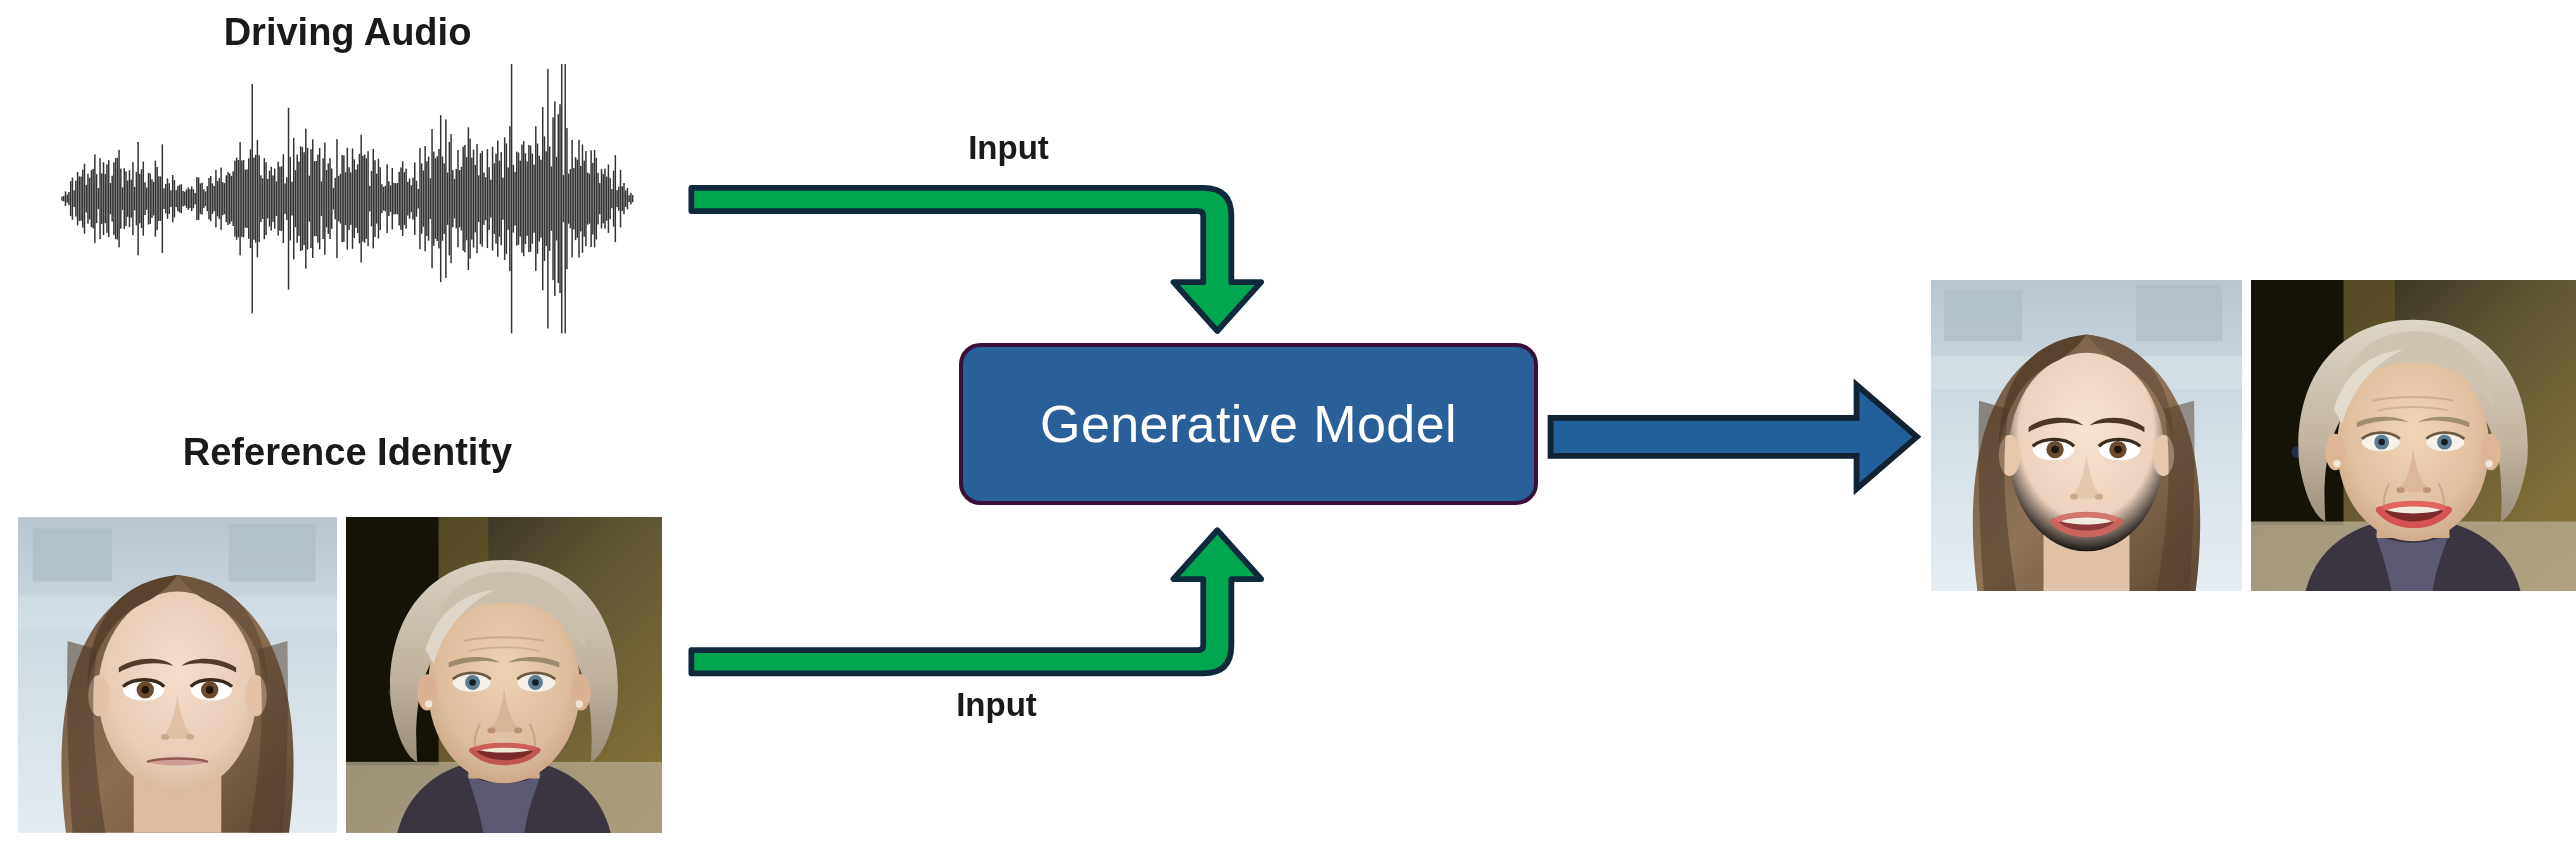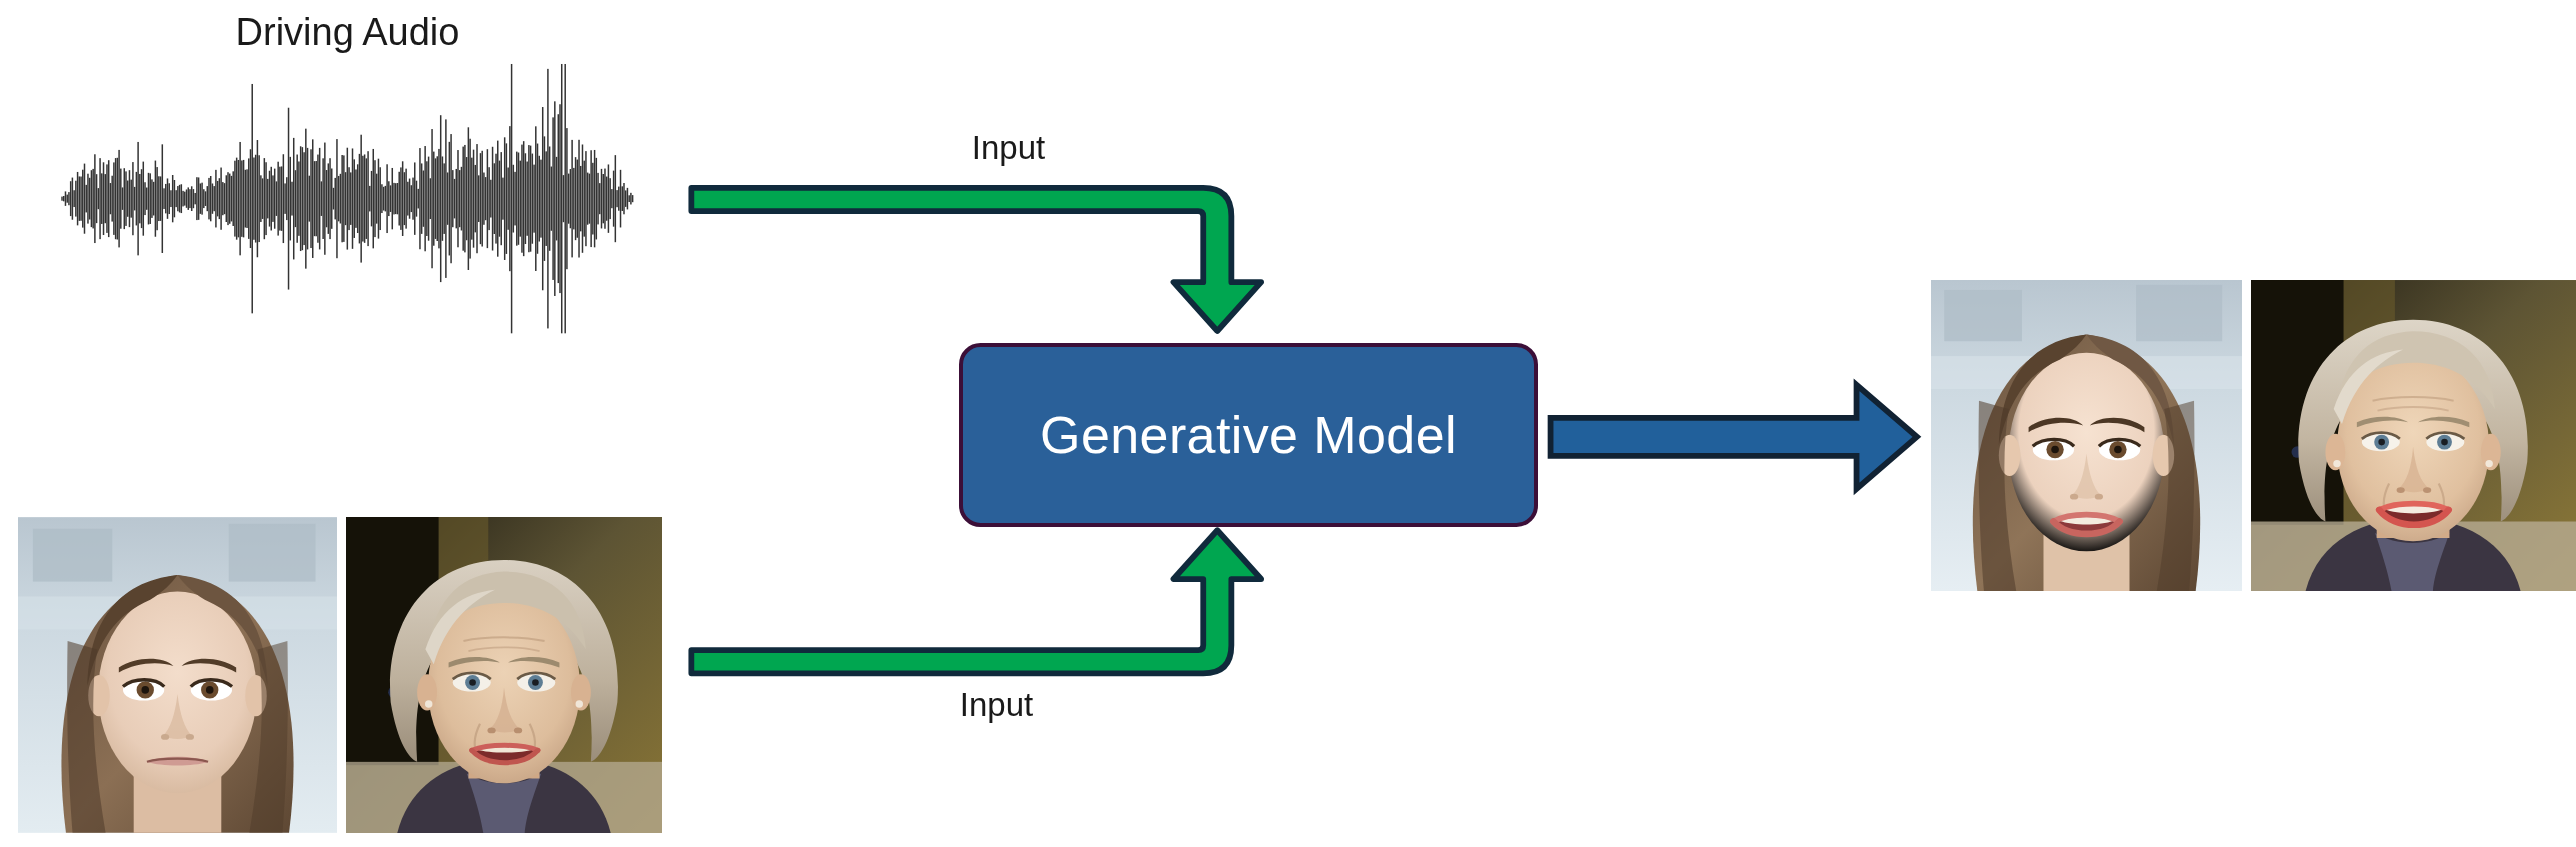--- a/index.html
+++ b/index.html
@@ -14,21 +14,21 @@
     position: relative;
     width: 2576px;
     height: 848px;
     background: #ffffff;
     overflow: hidden;
   }
   .label {
     position: absolute;
     color: #1a1a1a;
     font-family: "Liberation Sans", sans-serif;
-    font-weight: 400;
+    font-weight: 700;
     white-space: nowrap;
     line-height: 1;
   }
   #lbl-driving-audio {
     left: 0; top: 13.2px;
     width: 695px;
     text-align: center;
     font-size: 38px;
   }
   #lbl-reference-identity {
@@ -65,21 +65,21 @@
   .svg-layer {
     position: absolute;
     left: 0; top: 0;
   }
 
   .model-box {
     position: absolute;
     left: 959px;
     top: 343px;
     width: 579px;
-    height: 184px;
+    height: 162px;
     background: #2A6099;
     border: 4.1px solid #3C0F38;
     border-radius: 21.5px;
     box-sizing: border-box;
     display: flex;
     align-items: center;
     justify-content: center;
   }
   .model-box-label {
     color: #ffffff;
@@ -99,20 +99,21 @@
   #photo-out-young  { left: 1931px; top: 280px; width: 311px; height: 311px; }
   #photo-out-older  { left: 2251px; top: 280px; width: 325px; height: 311px; }
 </style>
 </head>
 <body>
 
 <div id="stage">
 
   <div class="label" id="lbl-driving-audio">Driving Audio</div>
 
+  <div class="label" id="lbl-reference-identity">Reference Identity</div>
 
   <div class="label" id="lbl-input-top">Input</div>
 
   <div class="label" id="lbl-input-bottom">Input</div>
 
 
 
   <svg class="svg-layer" id="waveform-layer" width="2576" height="848" viewBox="0 0 3115 1025">
     <g id="waveform-group" fill="#333333" stroke="none">
         <rect x="74.10" y="237.50" width="1.80" height="5.00"></rect>

